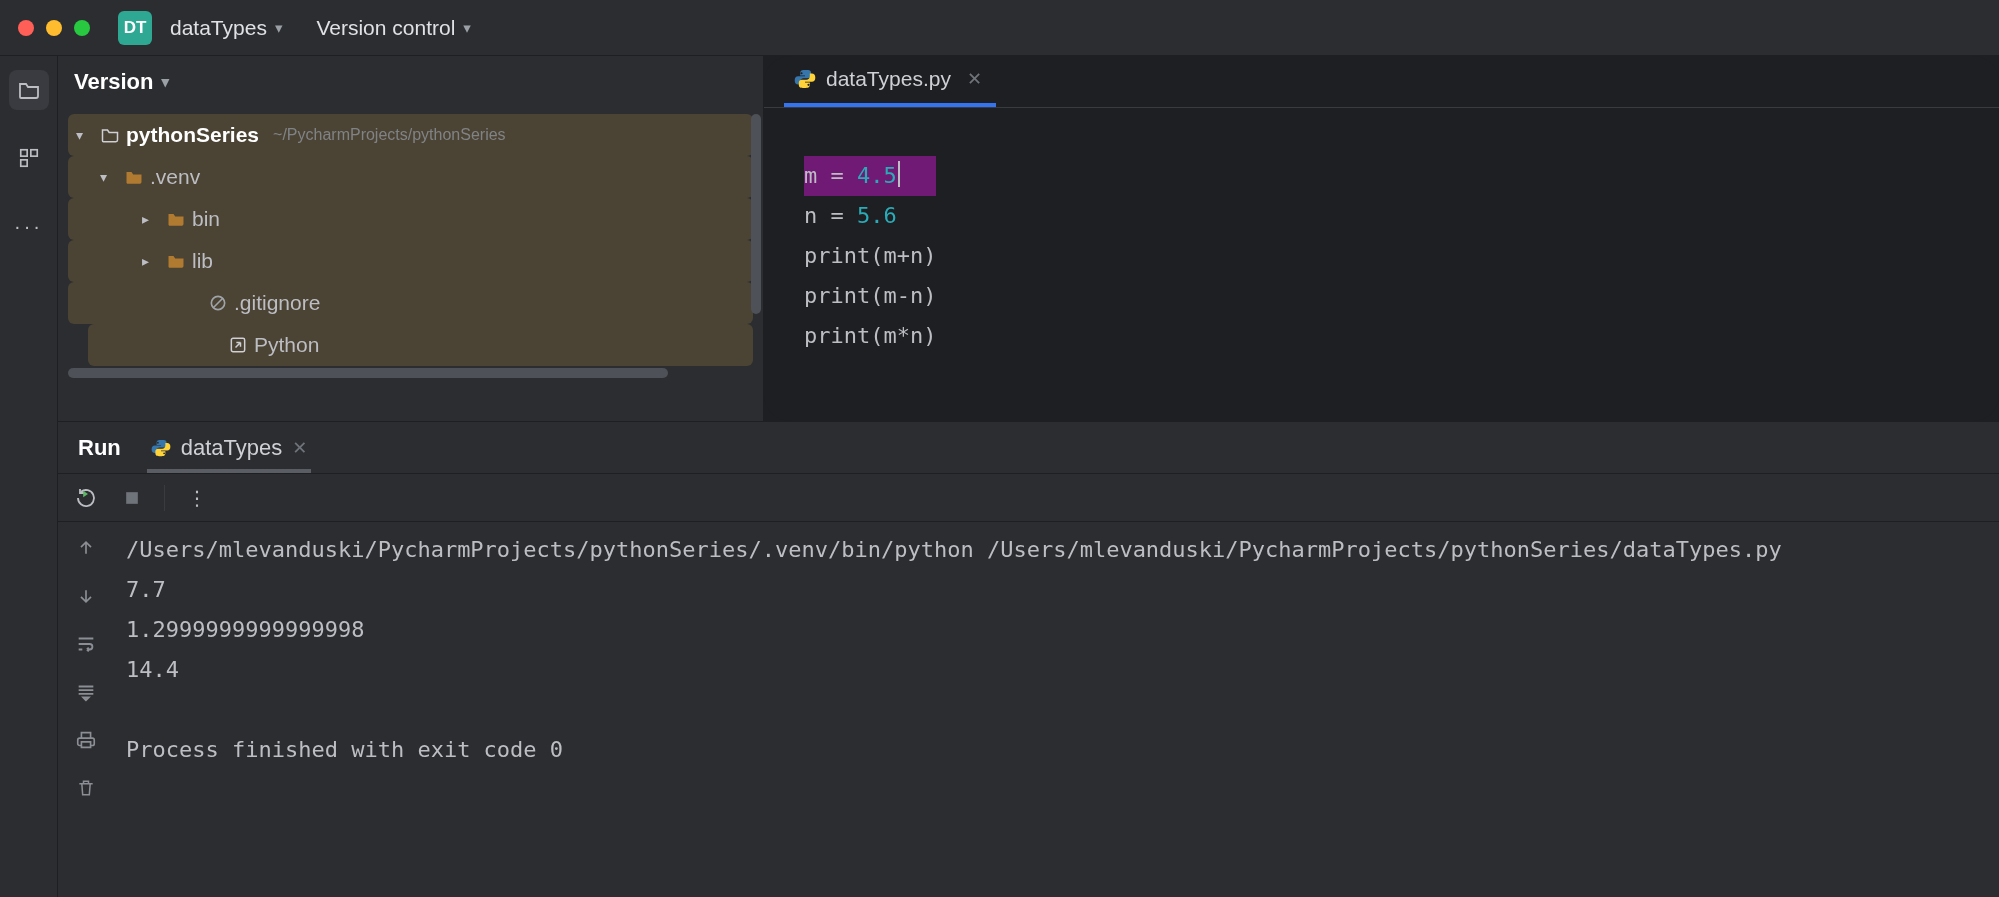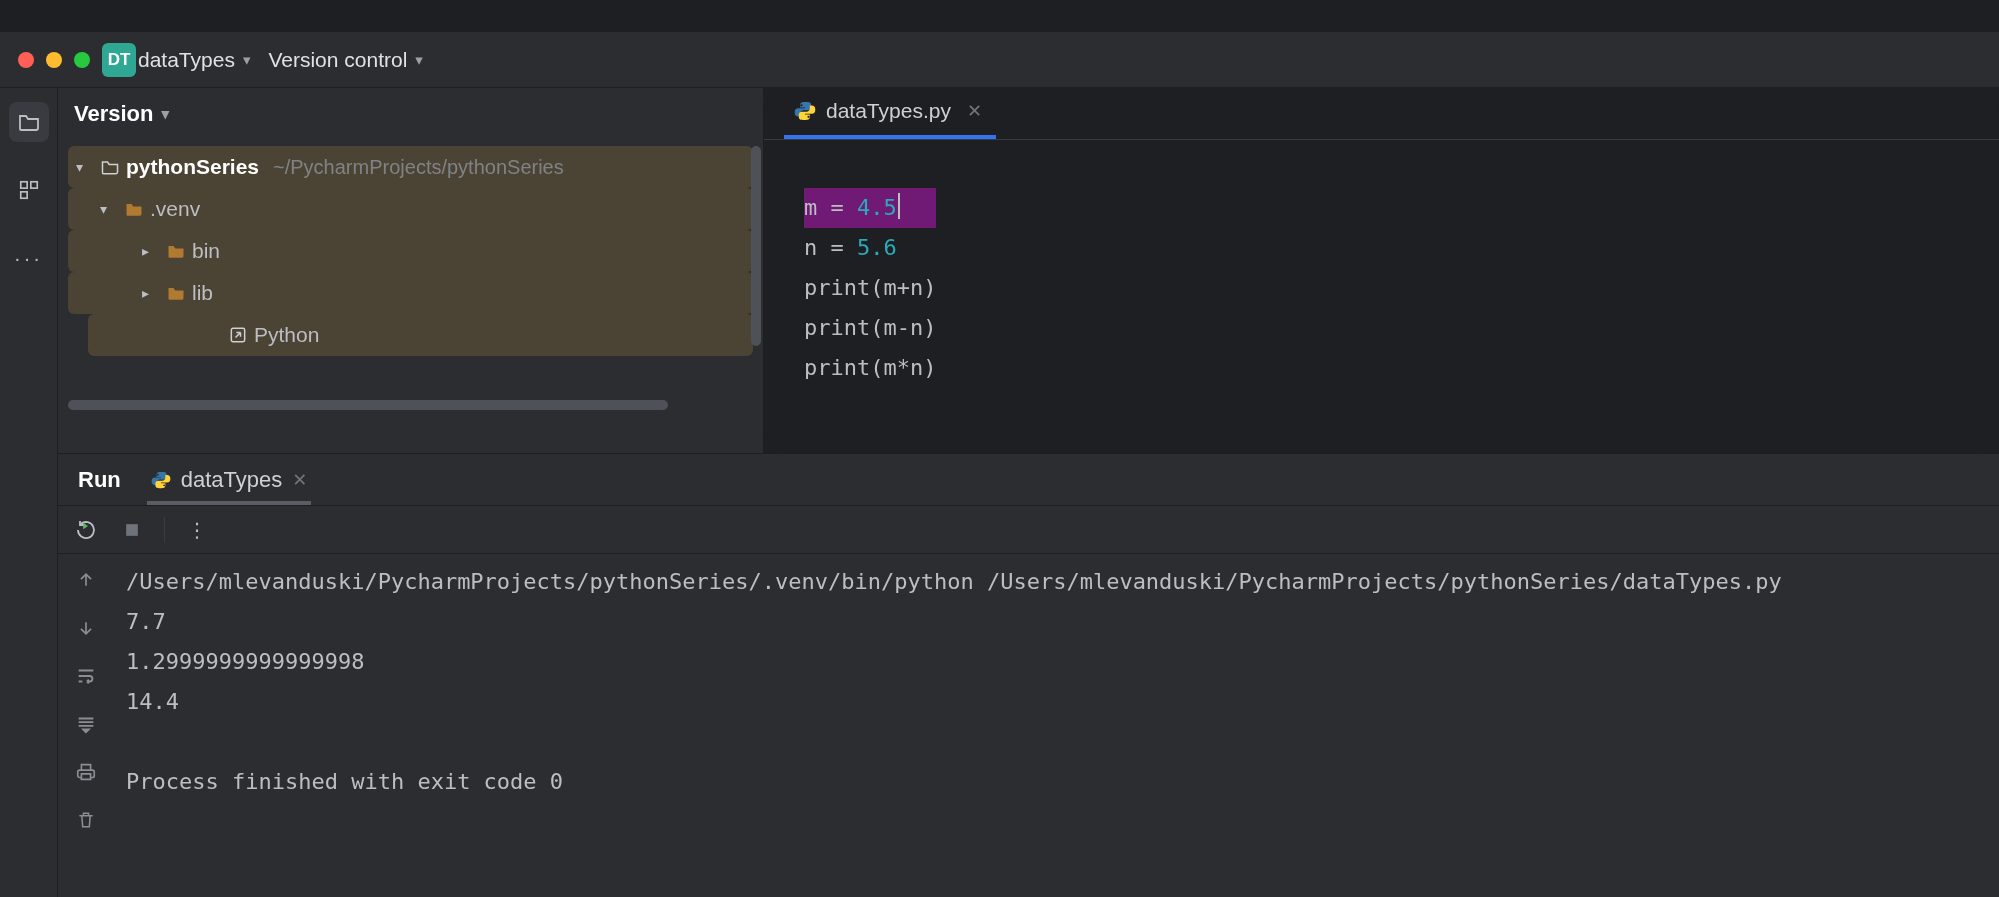--- a/index.html
+++ b/index.html
@@ -12,23 +12,22 @@
     overflow: hidden;
     font-size: 18px;
   }
   
   .titlebar {
     height: 56px;
     background: #2b2d30;
     display: flex;
     align-items: center;
     padding: 0 18px;
-    gap: 2px;
+    gap: 18px;
     border-bottom: 1px solid #1e1f22;
-    margin-top: 32px;
   }
   .traffic { display:flex; gap:12px; }
   .tl-dot { width:16px; height:16px; border-radius:50%; }
   .tl-red{background:#ff5f57;} .tl-yel{background:#febc2e;} .tl-grn{background:#28c840;}
   .project-badge {
     width:34px; height:34px; border-radius:6px;
     background:#2ea893; color:#fff; font-weight:600;
     display:flex; align-items:center; justify-content:center;
     font-size:17px; margin-left:10px;
   }
@@ -74,21 +73,21 @@
   .tree-wrap { position:relative; padding: 6px 10px 0 10px; height: 260px; overflow:hidden;}
   .tree { list-style:none; }
   .tree-row {
     display:flex; align-items:center; height:42px;
     border-radius:6px; padding-left:8px; gap:6px;
     font-size:21px;
     white-space:nowrap;
   }
   .tree-row.sel { background:#4b4334;}
   .tree-row .arrow { width:18px; color:#bcbec4; font-size:14px;}
-  .tree-row .dim { color:#808386; margin-left:8px; font-size:20px;}
+  .tree-row .dim { color:#808386; margin-left:8px; font-size:16px;}
   .folder-icon { color:#ced0d6; }
   .indent1{padding-left:32px;} .indent2{padding-left:74px;} .indent3{padding-left:116px;}
   .tree-vscroll {
     position:absolute; right:2px; top:6px; width:10px; height:240px;
     background:transparent;
   }
   .tree-vscroll .thumb{ background:#4e5157; border-radius:5px; height:200px; width:10px;}
   .tree-hscroll {
     height:12px; background:transparent; margin:0 10px;
   }
@@ -246,20 +245,30 @@
             </li>
             <li class="tree-row sel indent2">
               <span class="arrow">▸</span>
               <span class="folder-icon">
                 <svg width="20" height="20" viewBox="0 0 24 24">
                     <path fill="#b07b31" d="M3 6h6l2 3h10v9a2 2 0 0 1-2 2H4a1 1 0 0 1-1-1V6z"></path>
                   </svg>
               </span>
               <span>lib</span>
             </li>
+            <li class="tree-row sel indent3">
+              <span class="arrow"></span>
+              <span>
+                <svg width="20" height="20" viewBox="0 0 24 24">
+                    <circle cx="12" cy="12" r="8" fill="none" stroke="#a0a3a8" stroke-width="2"></circle>
+                    <line x1="6" y1="18" x2="18" y2="6" stroke="#a0a3a8" stroke-width="2"></line>
+                  </svg>
+              </span>
+              <span>.gitignore</span>
+            </li>
             <li class="tree-row sel indent3" style="overflow:hidden;margin-left:20px;">
               <span class="arrow"></span>
               <span>
                 <svg width="20" height="20" viewBox="0 0 24 24">
                     <rect x="4" y="4" width="16" height="16" rx="2" fill="none" stroke="#ced0d6" stroke-width="1.8"></rect>
                     <path d="M9 15l6-6M15 9v5M15 9h-5" fill="none" stroke="#ced0d6" stroke-width="1.8"></path>
                   </svg>
               </span>
               <span>Python</span>
             </li>

